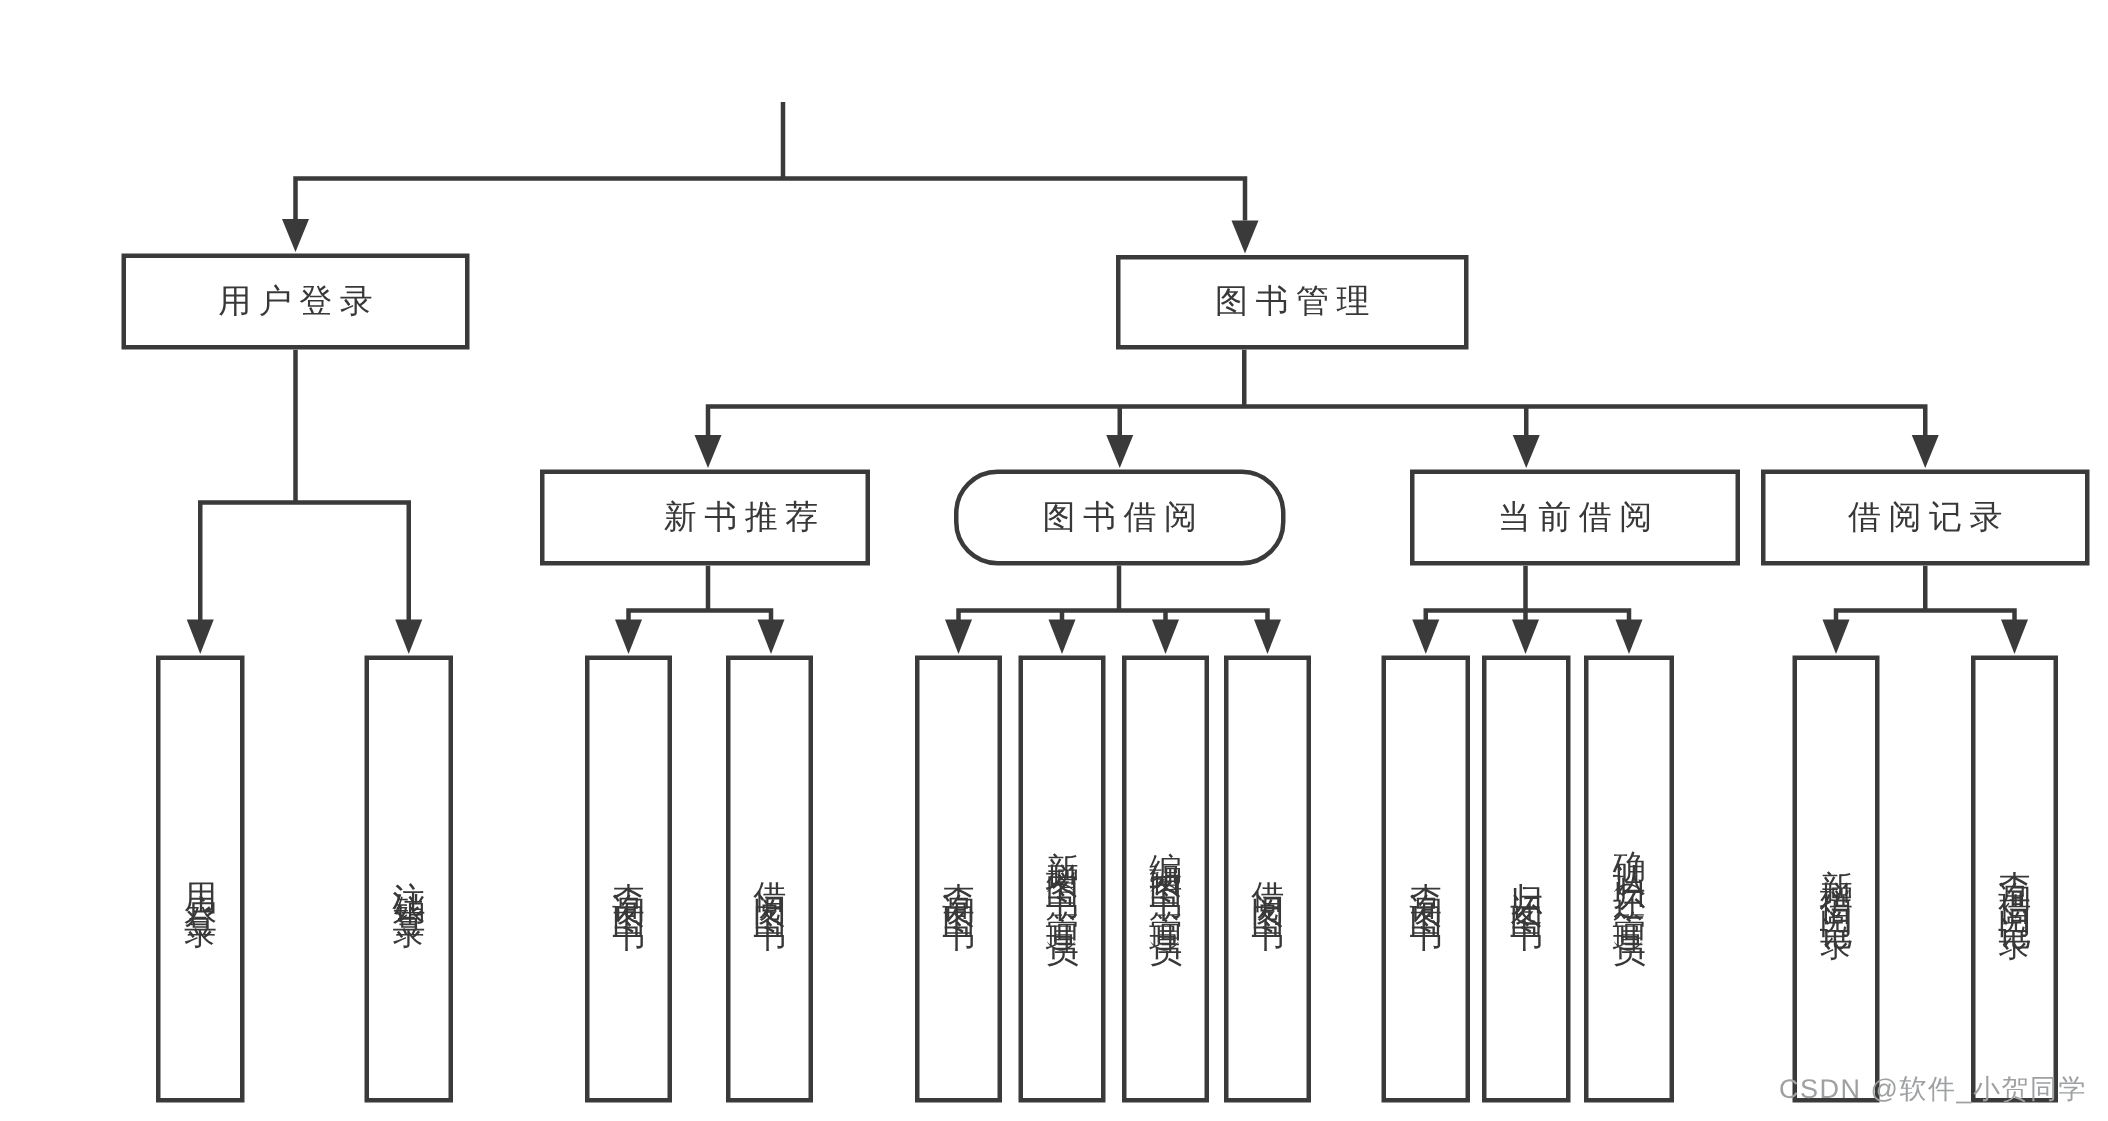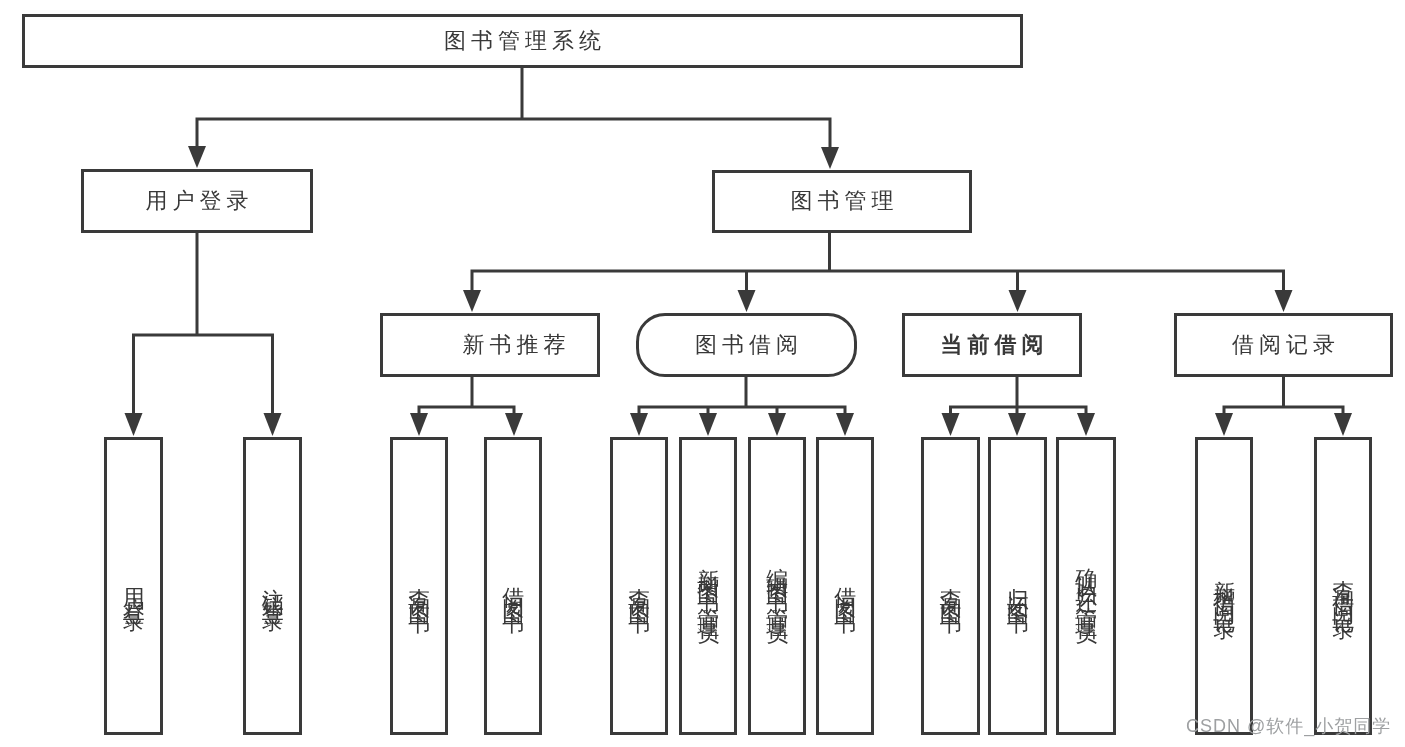--- a/index.html
+++ b/index.html
@@ -97,28 +97,27 @@
       <polygon points="1077,413 1095,413 1086,436"></polygon>
     </g>
 
     <g>
       <path d="M1283.5 377 V407 M1224 414 V407 H1343 V414"></path>
       <polygon points="1215,413 1233,413 1224,436"></polygon>
       <polygon points="1334,413 1352,413 1343,436"></polygon>
     </g>
   </svg>
 
-  <div class="node h" style="left:22px;top:14px;width:1001px;height:54px;">图书管理系统</div>
 
   <div class="node h" style="left:81px;top:169px;width:232px;height:64px;">用户登录</div>
-  <div class="node h" style="left:712px;top:170px;width:260px;height:63px;">图书管理</div>
+  <div class="node h" style="left:744px;top:170px;width:235px;height:63px;">图书管理</div>
 
-  <div class="node h" style="left:380px;top:313px;width:220px;height:64px;padding-left:48px;">新书推荐</div>
+  <div class="node h" style="left:360px;top:313px;width:220px;height:64px;padding-left:48px;">新书推荐</div>
   <div class="node h" style="left:636px;top:313px;width:221px;height:64px;border-radius:29px;">图书借阅</div>
-  <div class="node h" style="left:902px;top:313px;width:180px;height:64px;font-weight:bold;">当前借阅</div>
+  <div class="node h" style="left:940px;top:313px;width:220px;height:64px;">当前借阅</div>
   <div class="node h" style="left:1174px;top:313px;width:219px;height:64px;">借阅记录</div>
 
   <div class="node v" style="left:104px;top:437px;width:59px;height:298px;">用户登录</div>
   <div class="node v" style="left:243px;top:437px;width:59px;height:298px;">注销登录</div>
 
   <div class="node v" style="left:390px;top:437px;width:58px;height:298px;">查询图书</div>
   <div class="node v" style="left:484px;top:437px;width:58px;height:298px;">借阅图书</div>
 
   <div class="node v" style="left:610px;top:437px;width:58px;height:298px;">查询图书</div>
   <div class="node v" style="left:679px;top:437px;width:58px;height:298px;">新增图书（管理员）</div>

